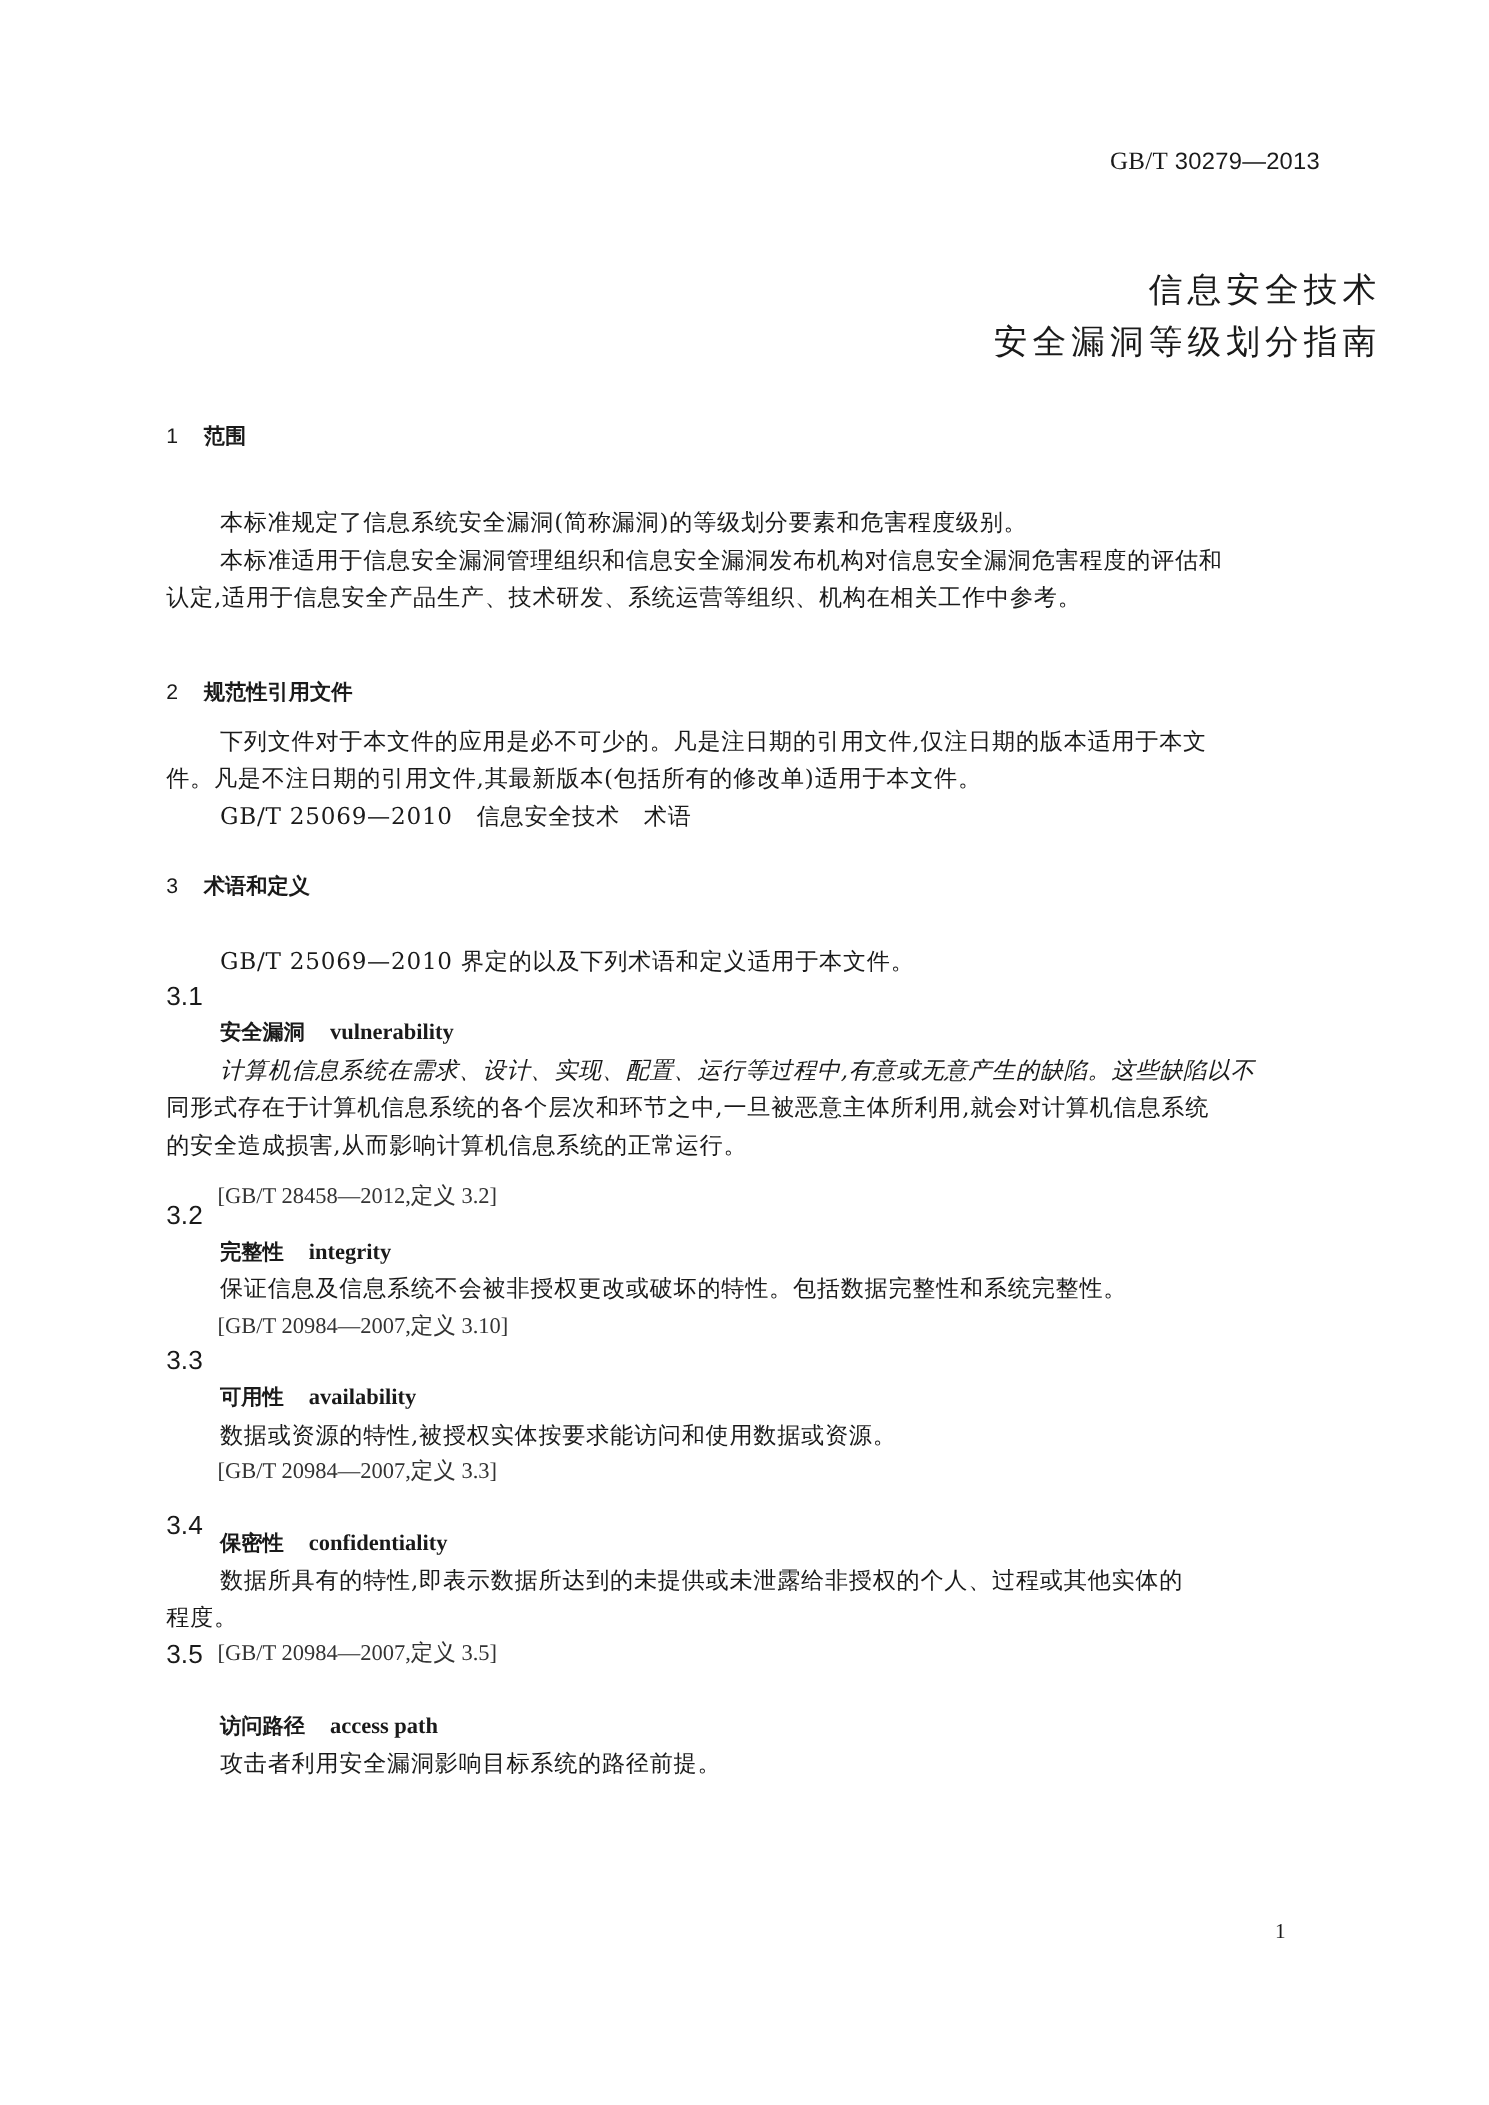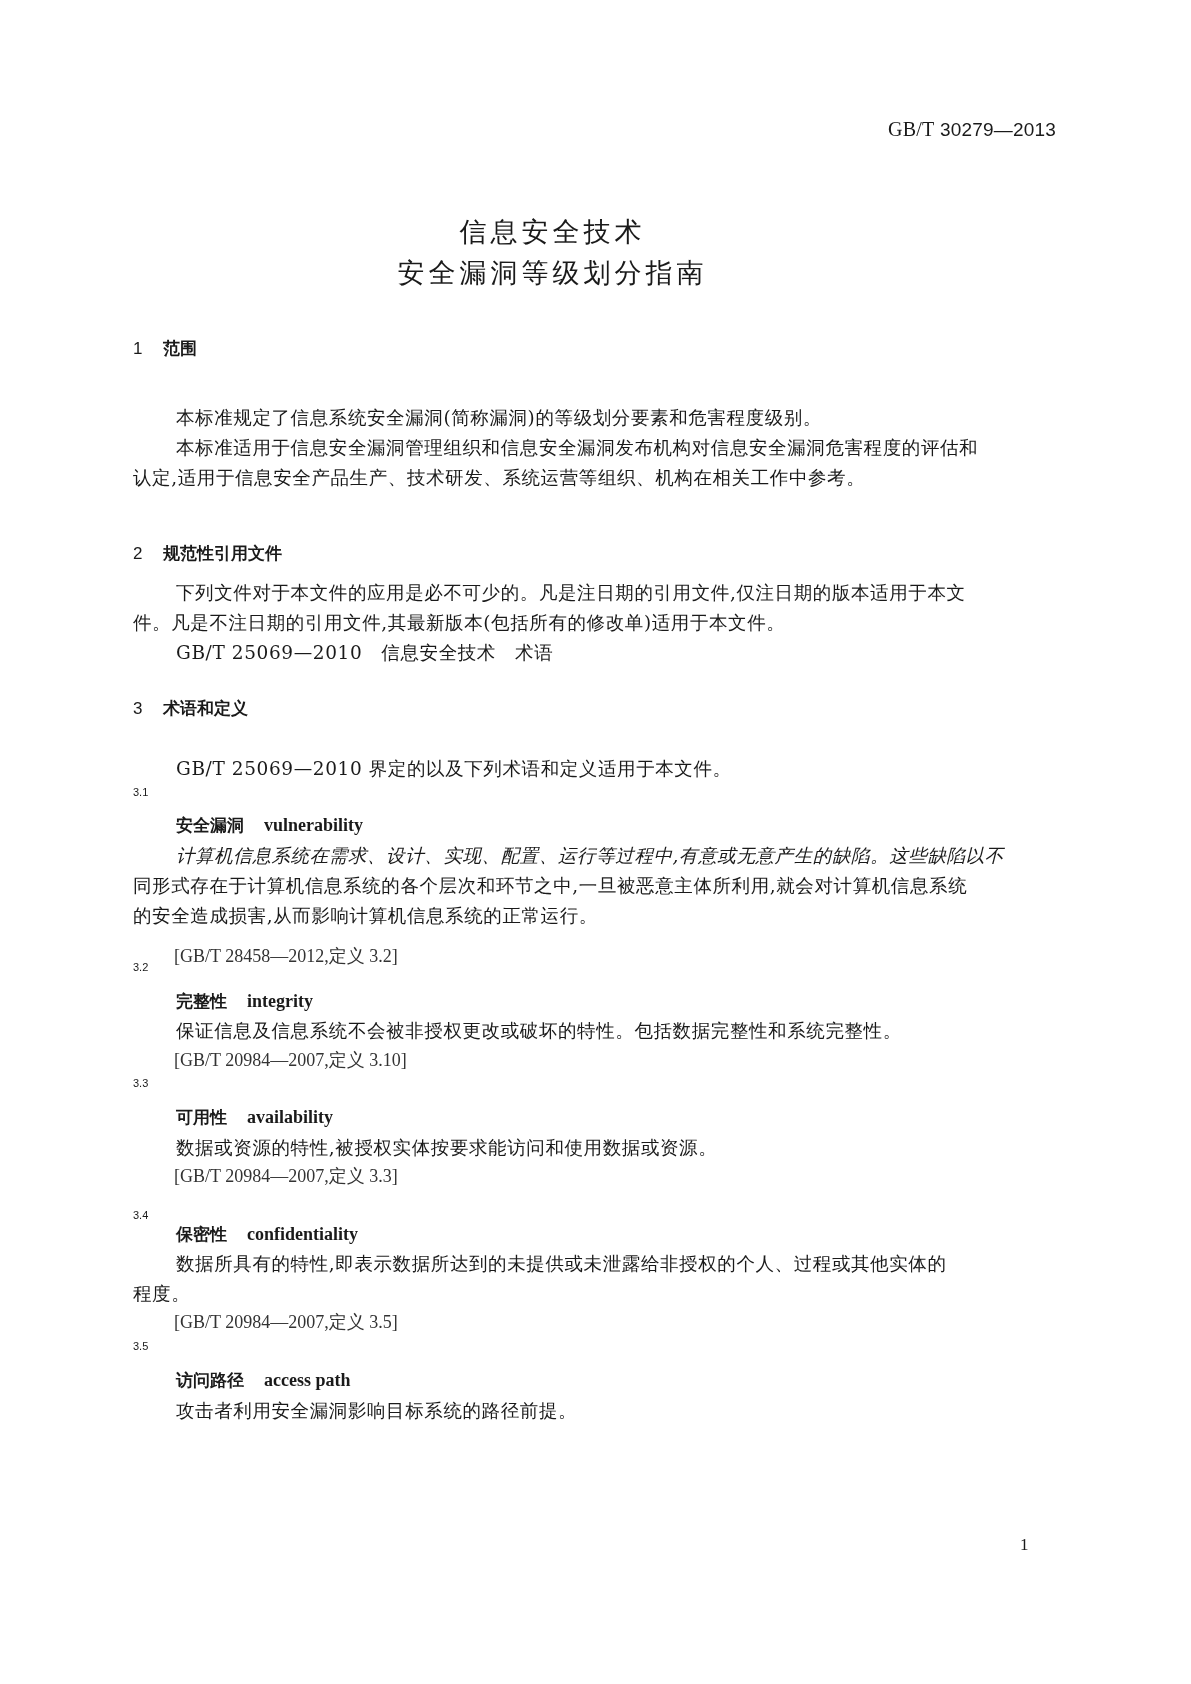--- a/index.html
+++ b/index.html
@@ -1,27 +1,27 @@
 <!DOCTYPE html>
 <html><head>
 <meta charset="utf-8">
 <style>
   html, body { margin:0; padding:0; background:#ffffff; }
   body { width:1191px; height:1684px; position:relative; overflow:hidden;
          font-family:"DejaVu Serif","Liberation Serif",serif; color:#1a1a1a; }
   .abs { position:absolute; white-space:nowrap; }
   .std-no { right:135px; top:118px; font-size:19px; font-family:"Liberation Sans",sans-serif; letter-spacing:0.2px; }
   .std-no b { font-family:"Liberation Serif",serif; font-weight:normal; font-size:20px; }
-  .title { left:0; width:1105px; text-align:center; font-size:27px; font-family:"DejaVu Sans",sans-serif; letter-spacing:4px; }
+  .title { left:0; width:1105px; text-align:right; font-size:27px; font-family:"DejaVu Sans",sans-serif; letter-spacing:4px; }
   .h1 { left:133px; font-size:17px; font-family:"DejaVu Sans",sans-serif; font-weight:bold; }
   .h1 .num { display:inline-block; width:30px; font-weight:normal; font-family:"Liberation Sans",sans-serif; }
   .p { font-size:18.5px; letter-spacing:0.6px; }
   .ind { left:176px; }
   .flush { left:133px; }
-  .secnum { left:133px; font-size:11px; font-family:"Liberation Sans",sans-serif; }
+  .secnum { left:133px; font-size:21px; font-family:"Liberation Sans",sans-serif; }
   .term { left:176px; font-size:17px; font-weight:bold; font-family:"DejaVu Sans",sans-serif; }
   .term .en { font-family:"Liberation Serif",serif; font-weight:bold; font-size:18px; margin-left:20px; }
   .src { left:174px; font-size:18px; font-family:"Liberation Serif",serif; color:#333; }
   .pageno { left:1020px; top:1535px; font-size:17px; font-family:"Liberation Serif",serif; }
 </style>
 </head>
 <body>
 
 <div class="abs std-no">
   <b>GB/T</b>&nbsp;<span>30279—2013</span>
@@ -65,17 +65,17 @@
 <div class="abs term" style="top:1106px;"><span>可用性</span><span class="en">availability</span></div>
 <div class="abs p ind" style="top:1135px;">数据或资源的特性,被授权实体按要求能访问和使用数据或资源。</div>
 <div class="abs src" style="top:1164px;">[GB/T 20984—2007,定义 3.3]</div>
 
 <div class="abs secnum" style="top:1194px;margin-top:15px;">3.4</div>
 <div class="abs term" style="top:1223px;"><span>保密性</span><span class="en">confidentiality</span></div>
 <div class="abs p ind" style="top:1251px;">数据所具有的特性,即表示数据所达到的未提供或未泄露给非授权的个人、过程或其他实体的</div>
 <div class="abs p flush" style="top:1281px;">程度。</div>
 <div class="abs src" style="top:1310px;">[GB/T 20984—2007,定义 3.5]</div>
 
-<div class="abs secnum" style="top:1340px;">3.5</div>
+<div class="abs secnum" style="top:1312px;">3.5</div>
 <div class="abs term" style="top:1369px;"><span>访问路径</span><span class="en">access path</span></div>
 <div class="abs p ind" style="top:1398px;">攻击者利用安全漏洞影响目标系统的路径前提。</div>
 
 <div class="abs pageno">1</div>
 
 </body></html>

